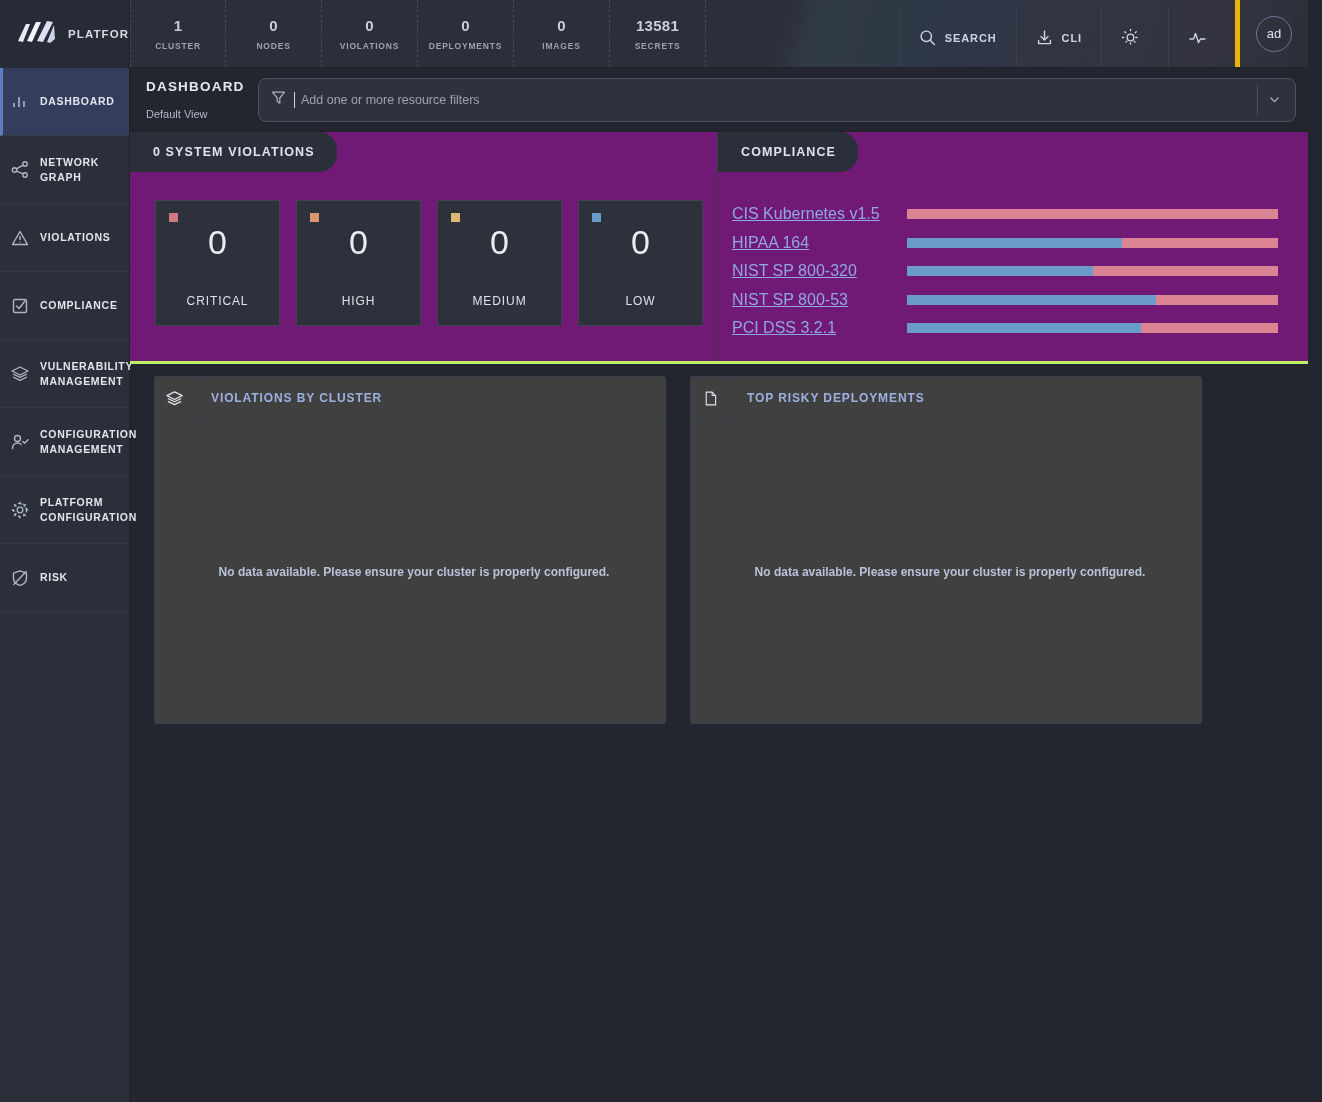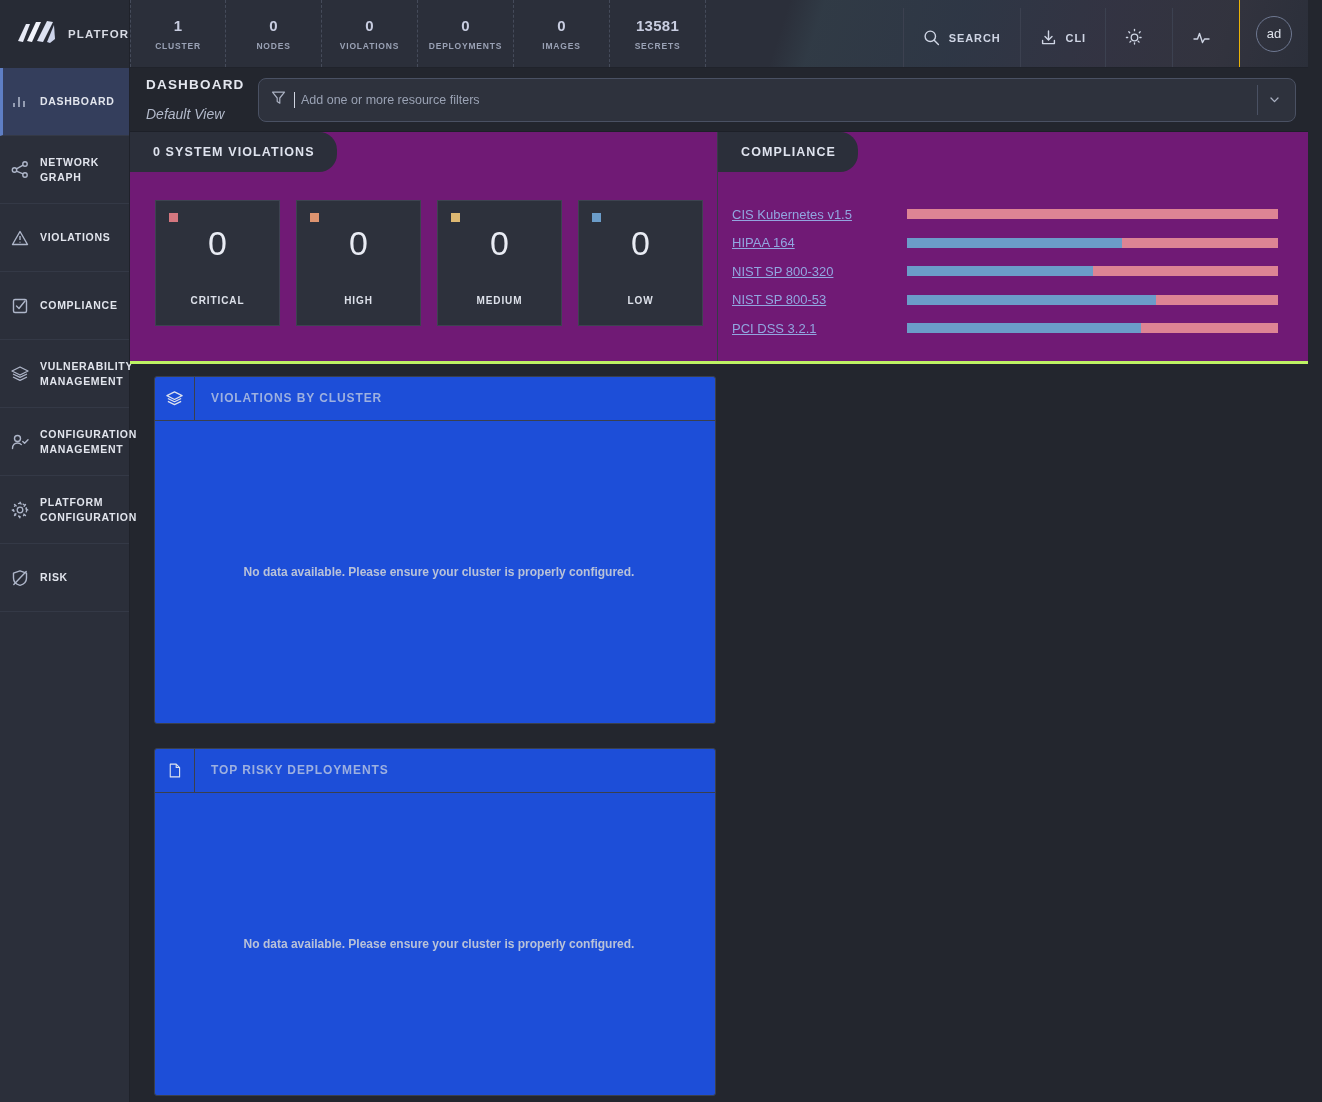--- a/index.html
+++ b/index.html
@@ -78,41 +78,41 @@
   .tb-actions { display: flex; align-items: stretch; position: relative; z-index: 2; }
   .tb-btn {
     display: flex; align-items: center; justify-content: center; gap: 9px;
     padding: 0 19px; cursor: pointer;
     border-left: 1px solid #3c4150;
     color: #cfd5e4;
     margin-top: 8px;
   }
   .tb-btn svg { display: block; }
   .tb-btn-label { font-size: 11px; font-weight: bold; letter-spacing: .9px; }
-  .avatar-wrap { display:flex; align-items:center; justify-content:center; padding: 0 16px; border-left: 1px solid #eab308; }
+  .avatar-wrap { display:flex; align-items:center; justify-content:center; padding: 0 16px; border-left: 5px solid #eab308; }
   .avatar {
     width: 36px; height: 36px; border-radius: 50%;
     border: 1px solid #6e7891;
     display: flex; align-items: center; justify-content: center;
     font-size: 13px; color: #dfe3ec; cursor: pointer;
   }
 
   
   .filterbar {
     height: 64px; flex: 0 0 64px;
     background: #23262e;
     display: flex; align-items: center; gap: 16px;
     padding: 0 12px 0 16px;
     border-bottom: 1px solid #1d2028;
   }
   .page-titles { width: 96px; flex: 0 0 96px; }
   .page-title {
     font-size: 13.5px; font-weight: bold; letter-spacing: 1.2px; color: #e4e7ef;
   }
-  .page-sub { font-size: 14px; font-style: italic; color: #b2b9ca; margin-top: 14px; }
+  .page-sub { font-size: 11px; color: #b2b9ca; margin-top: 14px; }
   .filter-input-wrap {
     flex: 1 1 auto; height: 44px;
     background: #2e323d; border: 1px solid #4a5163; border-radius: 8px;
     display: flex; align-items: center; gap: 8px; padding: 0 4px 0 12px;
   }
   .funnel { flex: 0 0 15px; color: #aab1c2; }
   .filter-text {
     flex: 1 1 auto; font-size: 12.5px; color: #9aa2b4;
     border-left: 1px solid #cfd4e0; padding-left: 6px; line-height: 16px;
   }
@@ -141,41 +141,41 @@
   .sev-tile {
     width: 125px; height: 126px;
     background: #2d313c; border: 1px solid #3d4350;
     position: relative;
     display: flex; flex-direction: column;
     align-items: center; justify-content: center;
     cursor: pointer;
   }
   .sev-dot { position: absolute; left: 13px; top: 12px; width: 9px; height: 9px; }
   .sev-num { font-size: 34px; color: #e9ecf4; font-weight: 400; line-height: 1; margin-top: 6px; }
-  .sev-lbl { font-size: 10px; font-weight: bold; letter-spacing: .9px; color: #dde1ea; margin-top: 35px; }
+  .sev-lbl { font-size: 12px; font-weight: normal; letter-spacing: .9px; color: #dde1ea; margin-top: 35px; }
 
   .compliance-list { padding: 28px 30px 0 14px; }
   .comp-row { display: flex; align-items: center; height: 28.5px; }
   .comp-name {
     width: 175px; flex: 0 0 175px;
-    font-size: 13px; color: #92a6e0; text-decoration: underline; cursor: pointer;
+    font-size: 16px; color: #92a6e0; text-decoration: underline; cursor: pointer;
   }
   .comp-bar { flex: 1 1 auto; height: 10px; display: flex; }
   .comp-bar .pass { background: #6b9cc9; height: 100%; }
   .comp-bar .fail { background: #dd8494; height: 100%; }
 
   
   .widgets {
     flex: 1 1 auto; padding: 12px 20px 0 24px;
     display: flex; flex-wrap: wrap; gap: 24px 24px;
     align-content: flex-start; overflow: hidden;
   }
   .widget {
-    width: 562px;
-    background: #1d4ed8;
+    width: 512px;
+    background: #404040;
     border: 1px solid #3a404d;
     border-radius: 3px;
     display: flex; flex-direction: column;
   }
   .widget.h-tall { height: 348px; }
   .widget-head {
     height: 44px; flex: 0 0 44px;
     display: flex; align-items: stretch;
     border-bottom: 1px solid #3a404d;
   }

